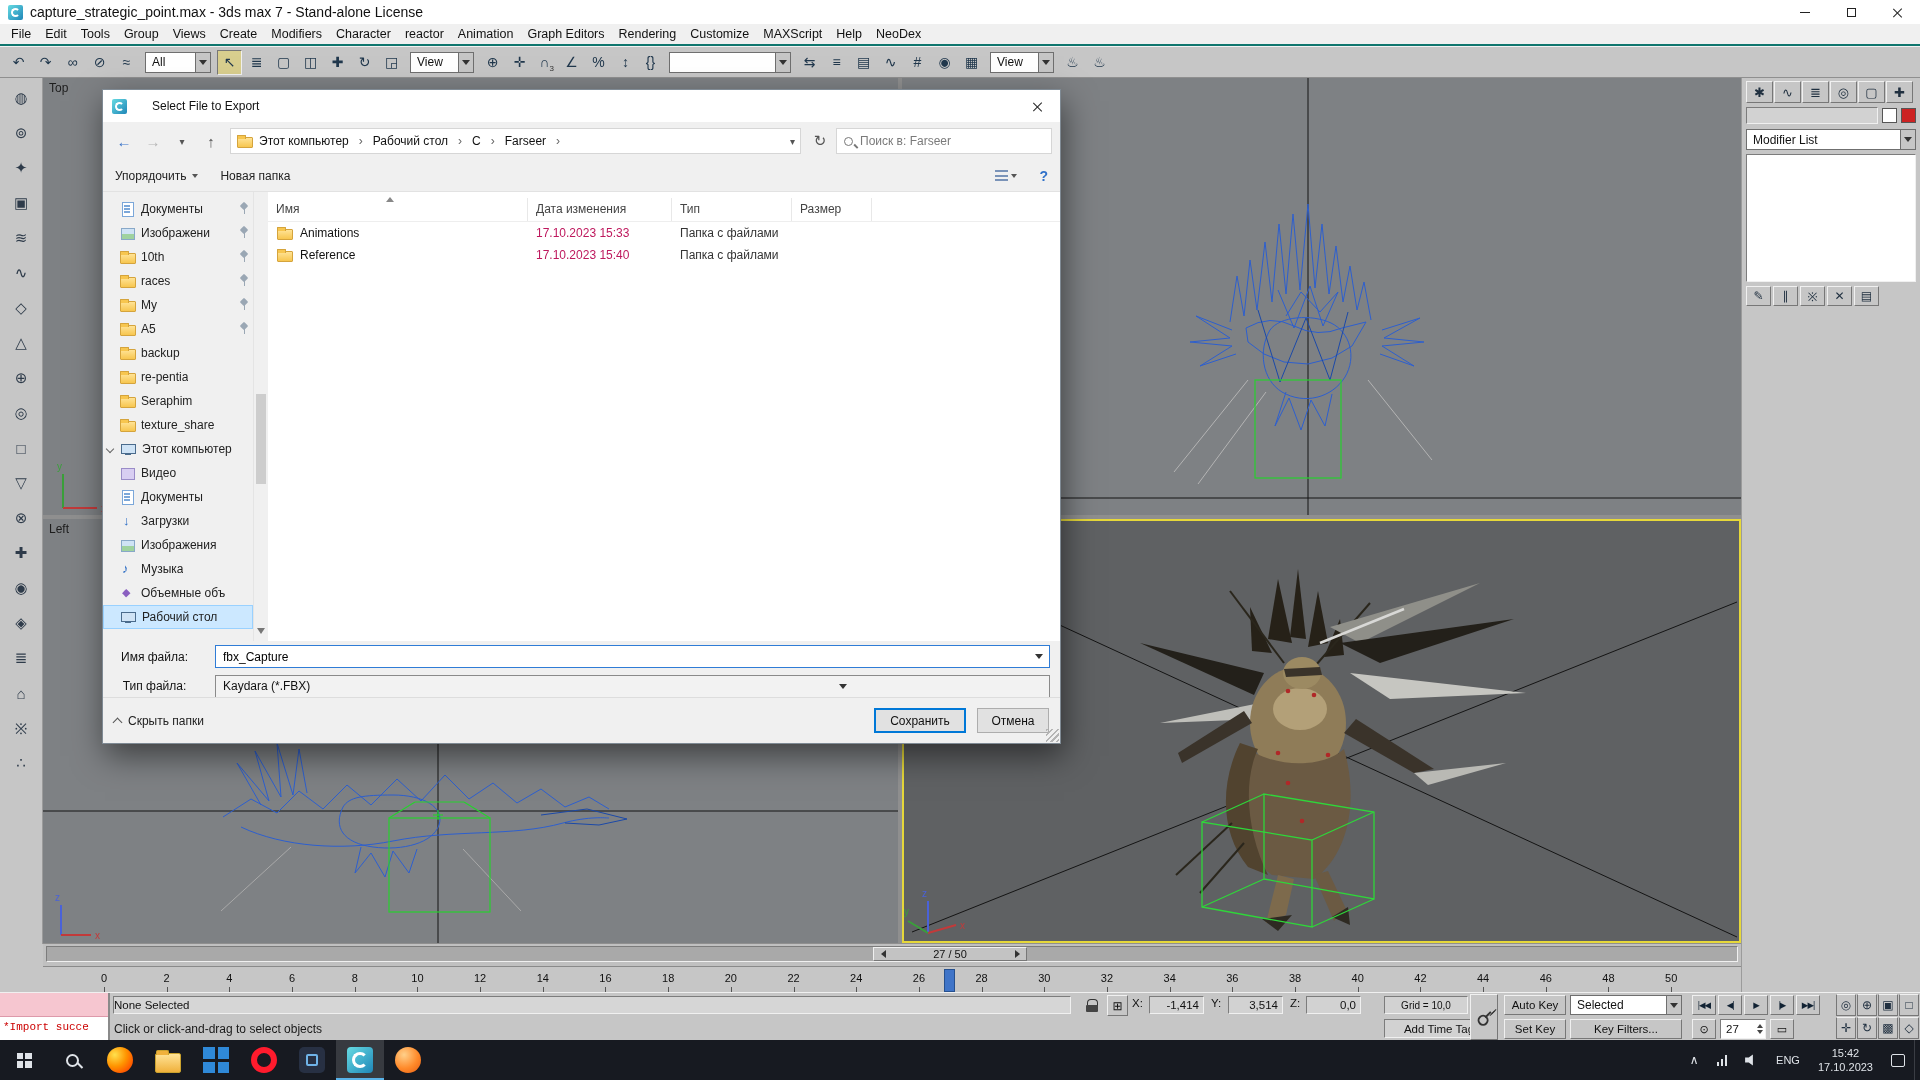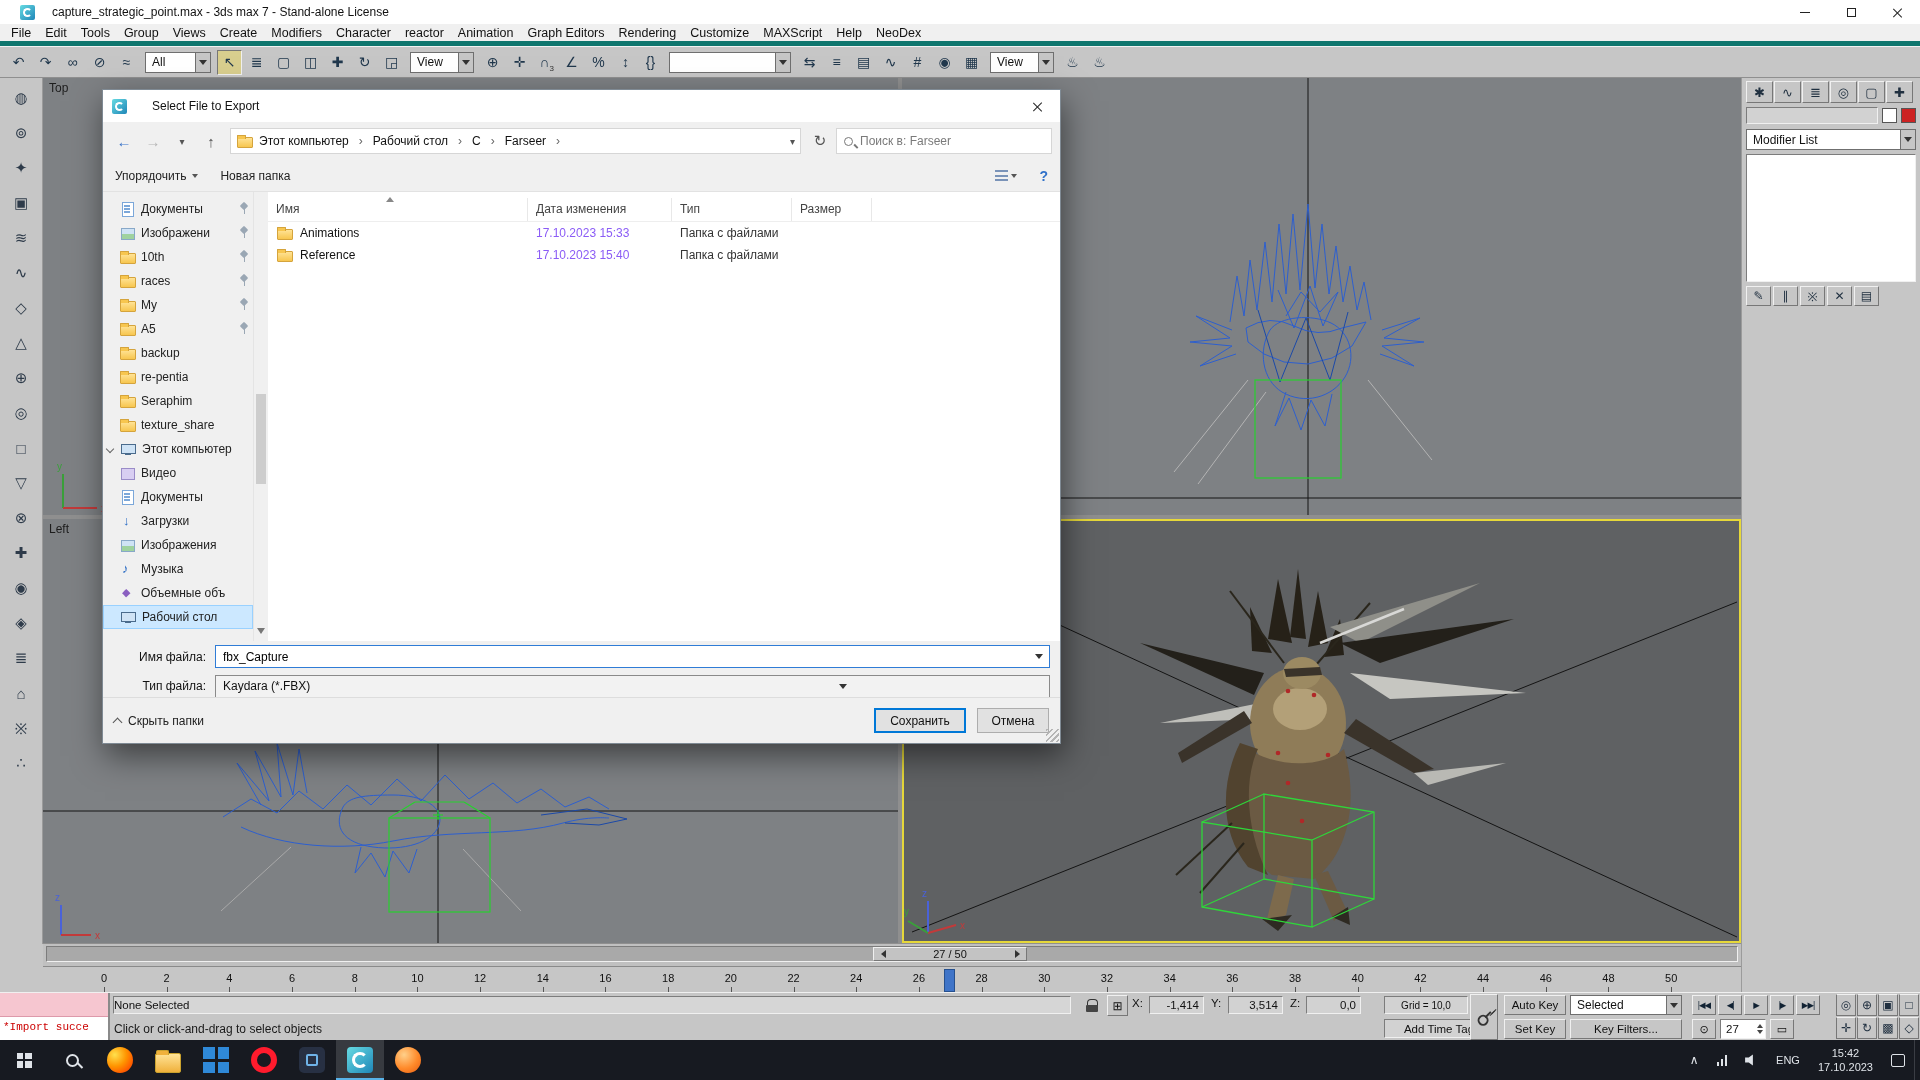--- a/index.html
+++ b/index.html
@@ -1,31 +1,31 @@
 <!DOCTYPE html>
 <html><head>
 <meta charset="utf-8">
 <style>
   *{margin:0;padding:0;box-sizing:border-box;}
   html,body{width:1920px;height:1080px;overflow:hidden;background:#444;}
   #screen{position:relative;width:1920px;height:1080px;background:#c6c6c6;font-family:"Liberation Sans",sans-serif;color:#111;font-size:12px;overflow:hidden;}
 
   
-  .titlebar{position:absolute;left:0;top:0;width:1920px;height:24px;background:#fff;display:flex;align-items:center;gap:17px;padding-left:20px;font-size:12px;}
+  .titlebar{position:absolute;left:0;top:0;width:1920px;height:24px;background:#fff;display:flex;align-items:center;gap:7px;padding-left:8px;font-size:14px;}
   .max-logo{width:15px;height:15px;border-radius:2px;background:linear-gradient(135deg,#67dbe2,#1f86b8);position:relative;flex:0 0 auto;}
   .max-logo::after{content:"";position:absolute;inset:3px;border:2.5px solid #fff;border-right-color:transparent;border-radius:50%;}
   .win-controls{margin-left:auto;display:flex;height:100%;}
   .wc{width:46px;height:100%;display:flex;align-items:center;justify-content:center;}
   .g-min{width:10px;height:1px;background:#222;}
   .g-max{width:9px;height:9px;border:1px solid #222;}
   .g-x{position:relative;width:11px;height:11px;}
   .g-x::before,.g-x::after{content:"";position:absolute;left:5px;top:0;width:1.3px;height:12px;background:#222;}
   .g-x::before{transform:rotate(45deg);} .g-x::after{transform:rotate(-45deg);}
 
-  .menubar{position:absolute;left:0;top:24px;width:1920px;height:22px;background:#f0f0f0;border-bottom:5px solid #0f766e;display:flex;align-items:center;padding-left:4px;font-size:12.5px;}
+  .menubar{position:absolute;left:0;top:24px;width:1920px;height:22px;background:#f0f0f0;border-bottom:2px solid #0f766e;display:flex;align-items:center;padding-left:4px;font-size:12.5px;}
   .menu-item{padding:0 7px;height:100%;display:flex;align-items:center;}
 
   
   .toolbar{position:absolute;left:0;top:46px;width:1920px;height:32px;background:#c6c6c6;border-top:1px solid #f2f2f2;border-bottom:1px solid #8f8f8f;display:flex;align-items:center;padding-left:6px;}
   .tb-group{display:flex;gap:2px;align-items:center;}
   .tbtn{width:25px;height:25px;display:flex;align-items:center;justify-content:center;font-size:14px;color:#21384d;background:#c6c6c6;border:1px solid #c6c6c6;position:relative;}
   .tbtn[data-active="true"]{background:#d8ce8e;border-color:#777 #f0f0f0 #f0f0f0 #777;}
   .tbtn .sup{position:absolute;right:2px;bottom:1px;font-size:8px;color:#333;}
   .combo{height:21px;background:#fff;border:1px solid #6f6f6f;display:flex;align-items:center;font-size:12px;padding-left:6px;margin:0 6px;}
   .combo .c-label{flex:1;white-space:nowrap;overflow:hidden;}
@@ -168,36 +168,36 @@
   .nav-scroll{width:15px;background:#f0f0f0;border-left:1px solid #e4e4e4;position:relative;}
   .scroll-thumb{position:absolute;left:2px;right:2px;top:45%;height:90px;background:#cdcdcd;}
   .scroll-down{position:absolute;left:3px;bottom:3px;width:0;height:0;border:4.5px solid transparent;border-top:6px solid #777;}
   .file-pane{flex:1;background:#fff;position:relative;overflow:hidden;}
   .sort-caret{position:absolute;left:118px;top:1px;width:0;height:0;border:4px solid transparent;border-bottom:5px solid #888;}
   .cols{display:flex;height:24px;border-bottom:1px solid #eee;color:#444;font-size:12px;margin-top:6px;}
   .col{padding:4px 8px 0;border-right:1px solid #e8e8e8;}
   .col-name{width:260px;} .col-date{width:144px;} .col-type{width:120px;} .col-size{width:80px;}
   .frow{display:flex;height:22px;align-items:center;font-size:12px;color:#111;}
   .cell-name{width:260px;display:flex;align-items:center;gap:8px;padding-left:8px;}
-  .cell-date{width:144px;padding-left:8px;color:#8b5cf6;}
+  .cell-date{width:144px;padding-left:8px;color:#be185d;}
   .cell-type{width:120px;padding-left:8px;color:#333;}
   .nav-ic{width:16px;height:16px;position:relative;flex:0 0 auto;}
   .nav-ic[data-icon="folder"]::before{content:"";position:absolute;left:1px;top:4px;width:14px;height:9px;background:linear-gradient(#ffe396,#f7c64f);border:1px solid #d5a43c;border-radius:1px;}
   .nav-ic[data-icon="folder"]::after{content:"";position:absolute;left:1px;top:2px;width:7px;height:3px;background:#f7c64f;border:1px solid #d5a43c;border-bottom:none;border-radius:1px 1px 0 0;}
   .nav-ic[data-icon="doc"]::before{content:"";position:absolute;left:3px;top:1px;width:10px;height:13px;background:#fff;border:1px solid #7ba7d9;}
   .nav-ic[data-icon="doc"]::after{content:"";position:absolute;left:5px;top:4px;width:6px;height:1.5px;background:#7ba7d9;box-shadow:0 3px 0 #7ba7d9,0 6px 0 #7ba7d9;}
   .nav-ic[data-icon="pic"]::before{content:"";position:absolute;left:2px;top:3px;width:12px;height:10px;background:linear-gradient(#cfe3f5 55%,#9fd29f 55%);border:1px solid #88a8c8;}
   .nav-ic[data-icon="video"]::before{content:"";position:absolute;left:2px;top:3px;width:12px;height:10px;background:#d8cef2;border:1px solid #9a8cc8;}
   .nav-ic[data-icon="down"]::before{content:"↓";position:absolute;left:4px;top:0;color:#2b6cc4;font-size:13px;font-weight:bold;}
   .nav-ic[data-icon="music"]::before{content:"♪";position:absolute;left:3px;top:0;color:#2b6cc4;font-size:13px;}
   .nav-ic[data-icon="cube"]::before{content:"◆";position:absolute;left:3px;top:1px;color:#8a5fc0;font-size:11px;}
   .nav-ic[data-icon="pc"]::before,.nav-ic[data-icon="desktop"]::before{content:"";position:absolute;left:1px;top:3px;width:13px;height:8px;border:1.5px solid #4a6b8c;background:#cfe3f5;}
   .nav-ic[data-icon="pc"]::after,.nav-ic[data-icon="desktop"]::after{content:"";position:absolute;left:5px;top:12px;width:6px;height:2px;background:#4a6b8c;}
   .dlg-fields{position:absolute;left:0;top:551px;width:100%;height:57px;display:grid;grid-template-columns:112px 1fr;row-gap:6px;align-items:center;padding:4px 10px 0 0;font-size:12px;}
-  .field-label{text-align:right;padding-right:9px;}
+  .field-label{text-align:center;padding-right:9px;}
   .fname-combo{height:23px;border:1px solid #2f7cd6;background:#fff;display:flex;align-items:center;}
   .fname-combo input{flex:1;border:none;outline:none;padding:0 7px;font-size:12px;min-width:0;font-family:"Liberation Sans",sans-serif;}
   .combo-arr{width:20px;align-self:stretch;display:flex;align-items:center;justify-content:center;}
   .ftype-combo{height:23px;border:1px solid #8a8a8a;background:#f2f2f2;display:flex;align-items:center;padding-left:7px;}
   .ftype-combo span{flex:1;}
   .dlg-footer{position:absolute;left:0;bottom:0;width:100%;height:46px;background:#f0f0f0;border-top:1px solid #ddd;display:flex;align-items:center;padding:0 11px;gap:11px;font-size:12px;}
   .hide-folders{display:flex;align-items:center;gap:7px;color:#222;}
   .up-chev{width:7px;height:7px;border-left:1.5px solid #555;border-top:1.5px solid #555;transform:rotate(45deg);margin-top:3px;}
   .fspacer{flex:1;}
   .save-btn{width:92px;height:25px;background:#e1e1e1;border:2px solid #0078d7;display:flex;align-items:center;justify-content:center;}

